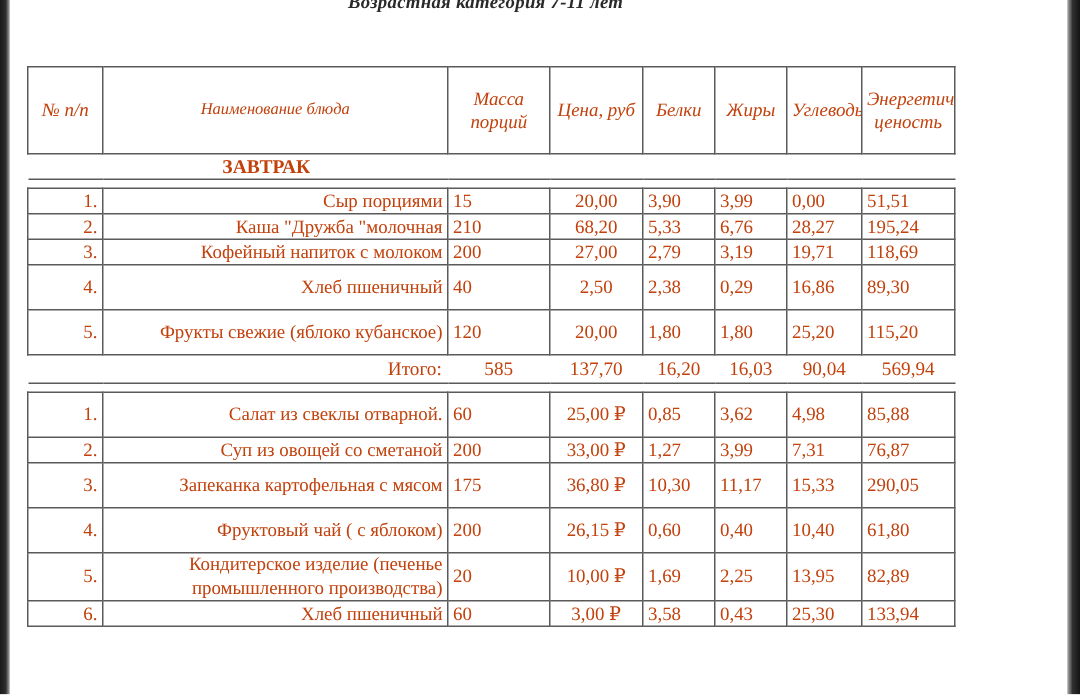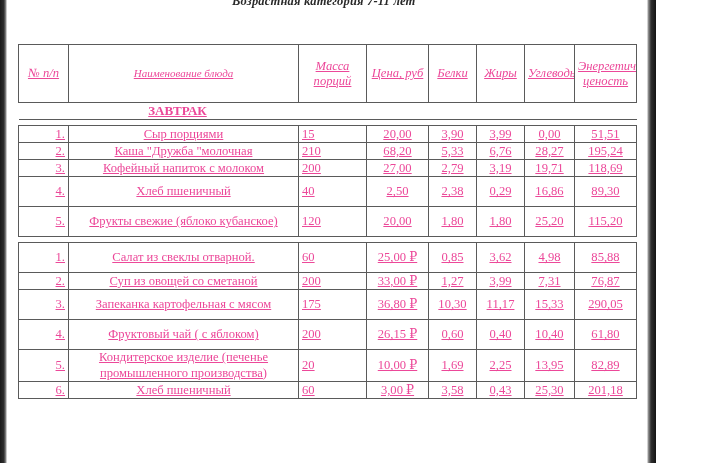--- a/index.html
+++ b/index.html
@@ -5,21 +5,21 @@
   * { box-sizing: border-box; }
   html, body {
     margin: 0; padding: 0;
     width: 720px; height: 463px;
     overflow: hidden;
     background: #ffffff;
     font-family: "Liberation Serif", "DejaVu Serif", serif;
   }
   #page {
     position: relative;
-    width: 656px; height: 463px;
+    width: 720px; height: 463px;
     background: #ffffff;
     overflow: hidden;
   }
   
   .edge-left {
     position: absolute; left: 0; top: 0;
     width: 7px; height: 463px;
     background: linear-gradient(90deg,#1a1a1a 0%, #2e2e2e 55%, #8e8e8e 85%, #ffffff 100%);
   }
   .edge-right {
@@ -40,22 +40,21 @@
   }
   .sheet {
     position: absolute;
     left: 18px; top: 44px;
     width: 618px;
   }
   table.menu {
     border-collapse: collapse;
     width: 618px;
     table-layout: fixed;
-    color: #ec4899;
-    text-decoration: underline;
+    color: #c2410c;
   }
   table.menu td, table.menu th {
     border: 1px solid #5a5a5a;
     padding: 0 3px;
     font-size: 12.6px;
     line-height: 1.12;
     vertical-align: middle;
     background: #fff;
   }
   
@@ -105,30 +104,30 @@
     padding: 0;
   }
   td.num {
     text-align: right;
     padding-right: 5px;
     vertical-align: bottom;
     font-size: 12.6px;
   }
   td.num.mid { vertical-align: middle; }
   td.name {
-    text-align: center;
+    text-align: right;
     padding-left: 5px;
     vertical-align: top;
     font-size: 12.8px;
   }
   td.name.two { line-height: 1.2; }
   td.mass { text-align: left; vertical-align: top; padding-top: 1px;}
   td.price { text-align: center; vertical-align: bottom; padding-bottom: 1px;}
   td.price.mid { vertical-align: middle; padding-bottom: 0;}
-  td.val { text-align: center; vertical-align: top; padding-top: 1px; margin-left: 16px;}
+  td.val { vertical-align: top; padding-top: 1px; margin-left: 16px;}
   td.val.mid { vertical-align: middle; padding-top: 0;}
 
   tr.total td {
     border: 0;
     border-bottom: 1px solid #5a5a5a;
     text-align: center;
     height: 19px;
     font-size: 12.8px;
   }
   tr.total td.total-label {
@@ -233,20 +232,30 @@
           <td class="num">5.</td>
           <td class="name">Фрукты свежие (яблоко кубанское)</td>
           <td class="mass">120</td>
           <td class="price">20,00</td>
           <td class="val">1,80</td>
           <td class="val">1,80</td>
           <td class="val">25,20</td>
           <td class="val">115,20</td>
         </tr>
 
+        <tr class="total">
+          <td></td>
+          <td class="total-label">Итого:</td>
+          <td>585</td>
+          <td>137,70</td>
+          <td>16,20</td>
+          <td>16,03</td>
+          <td>90,04</td>
+          <td>569,94</td>
+        </tr>
 
         <tr class="gap">
             <td colspan="8"></td>
           </tr>
 
         <tr class="tall">
           <td class="num">1.</td>
           <td class="name">Салат из свеклы отварной.</td>
           <td class="mass">60</td>
           <td class="price mid">25,00 ₽</td>
@@ -301,19 +310,19 @@
         </tr>
 
         <tr class="r2">
           <td class="num mid">6.</td>
           <td class="name">Хлеб пшеничный</td>
           <td class="mass">60</td>
           <td class="price mid">3,00 ₽</td>
           <td class="val mid">3,58</td>
           <td class="val mid">0,43</td>
           <td class="val mid">25,30</td>
-          <td class="val mid">201,18</td>
+          <td class="val mid">133,94</td>
         </tr>
 
       </tbody>
     </table>
   </div>
 </div>
 
 </body></html>

